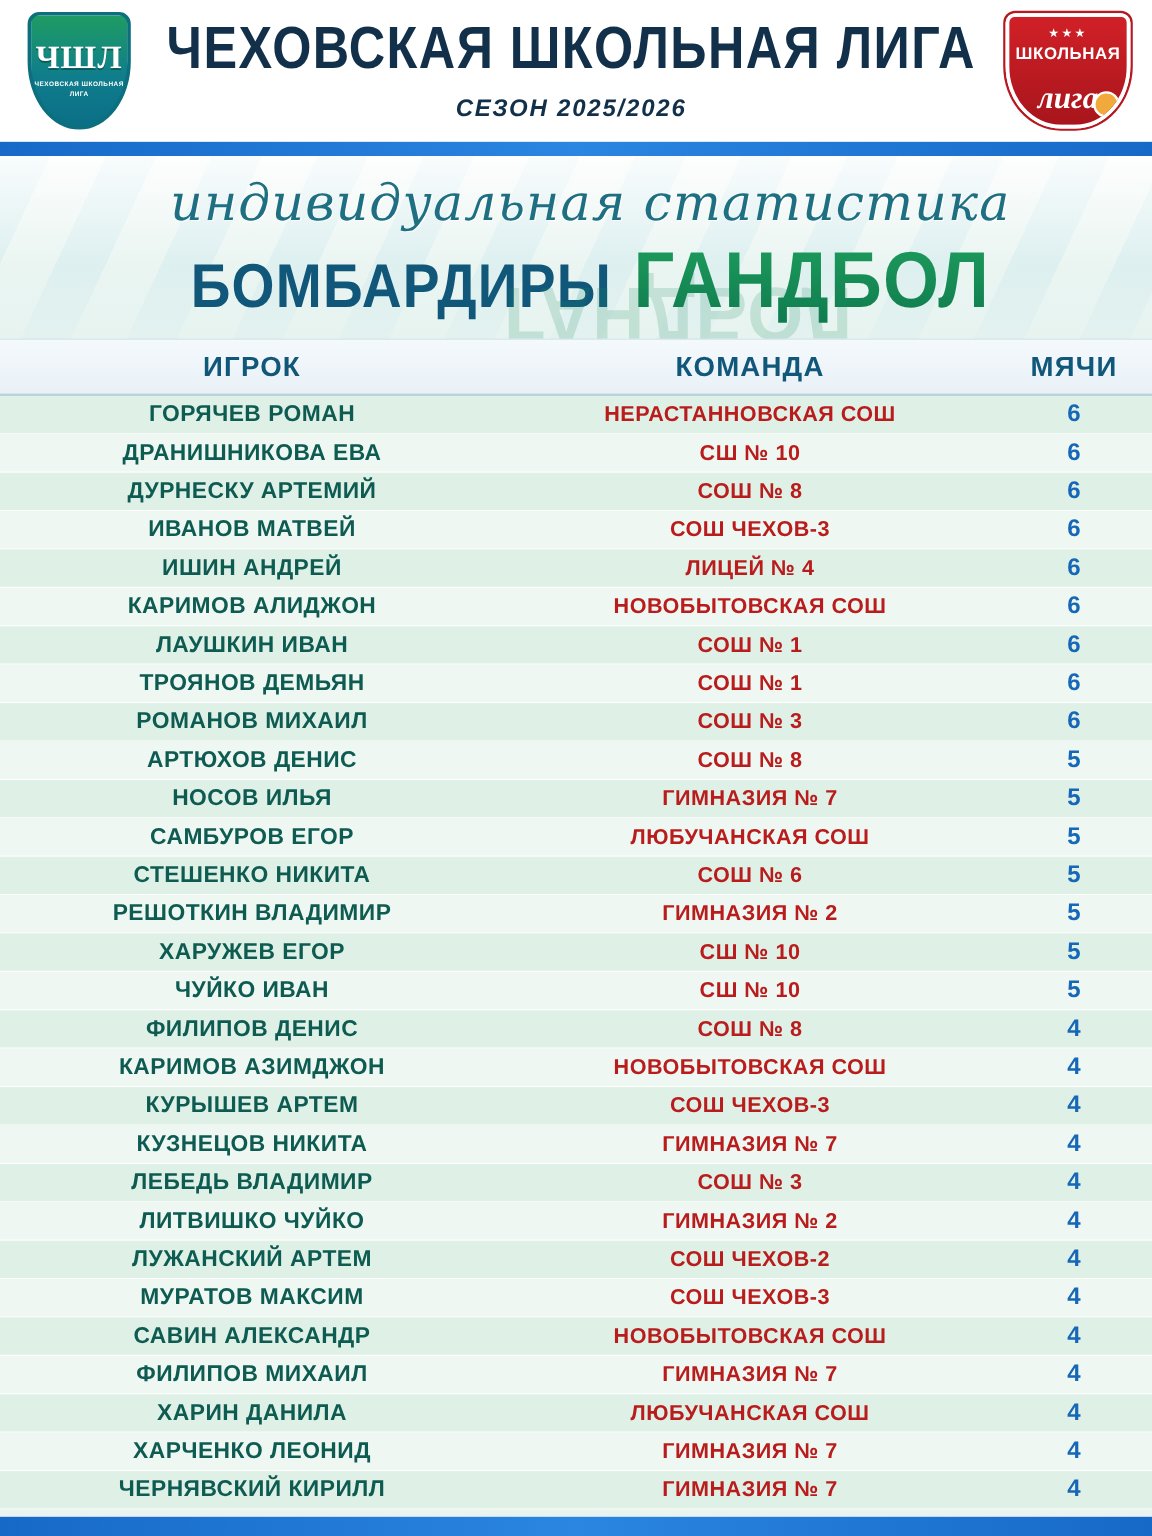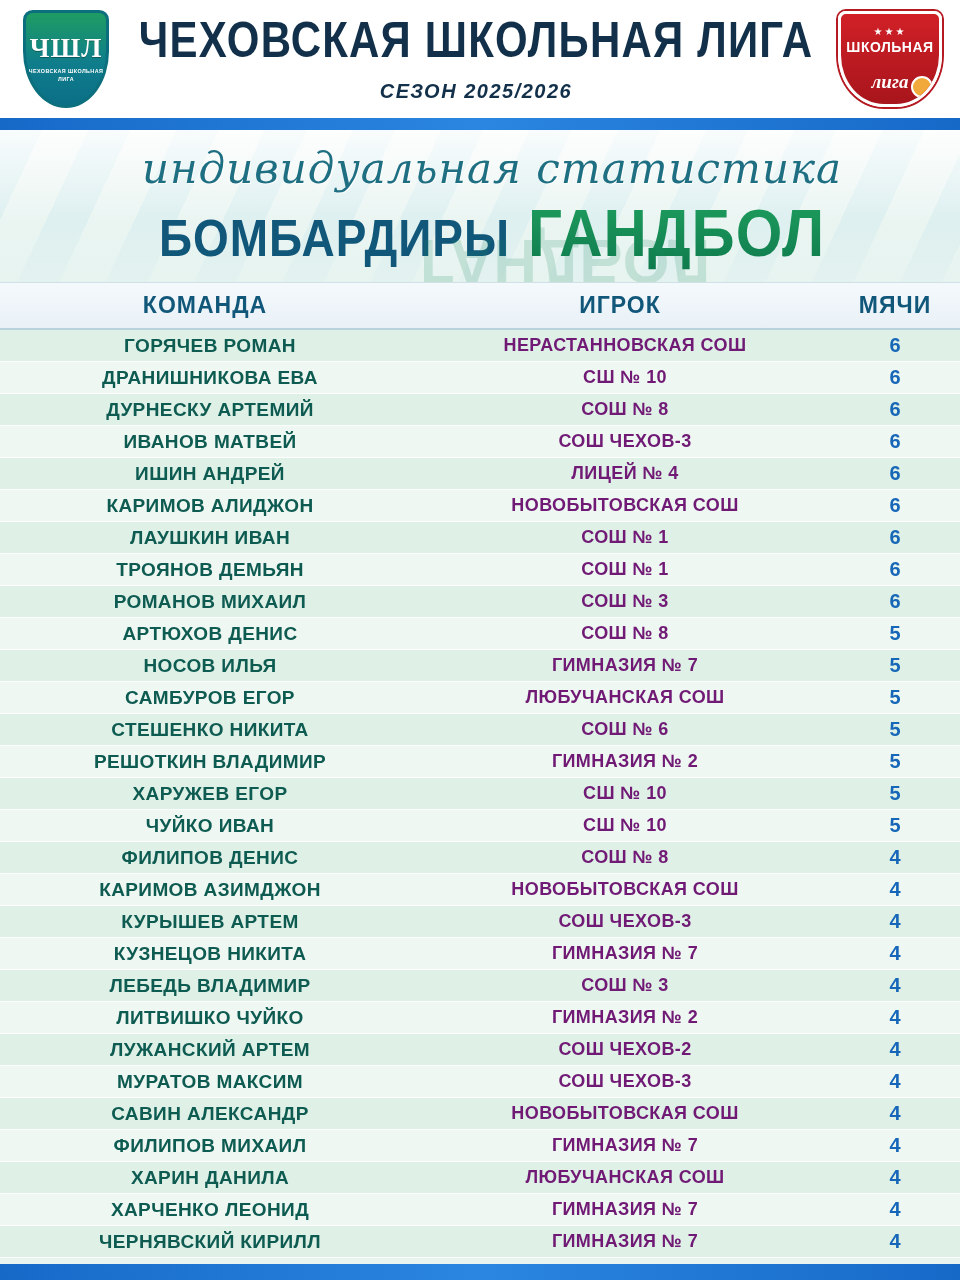--- a/index.html
+++ b/index.html
@@ -92,21 +92,21 @@
     display: flex; flex-direction: column; align-items: center; justify-content: center;
     color: #fff;
     overflow: hidden;
   }
   .stars { font-size: 10px; letter-spacing: 2px; line-height: 1; margin-bottom: 3px; }
   .shield-red .w1 {
     font-size: 14px; font-weight: bold; letter-spacing: .5px; line-height: 1;
   }
   .shield-red .w2 {
     font-family: "Liberation Serif", serif;
-    font-style: italic; font-size: 19px; font-weight: bold; line-height: 1;
+    font-style: italic; font-size: 26px; font-weight: bold; line-height: 1;
     margin-top: 18px;
   }
   .shield-red .ball {
     position: absolute; right: 6px; bottom: 6px;
     width: 22px; height: 22px; border-radius: 50%;
     background: #f0a93a; border: 2px solid #fff;
   }
 
   
   .bluebar {
@@ -192,21 +192,21 @@
   }
   .row:nth-child(odd)  { background: #dff0e6; }
   .row:nth-child(even) { background: #eef7f1; }
   .c-player { flex: 0 0 420px; text-align: center; }
   .c-team   { flex: 1 1 auto;  text-align: center; }
   .c-goals  { flex: 0 0 130px; text-align: center; }
   .row .c-player {
     font-weight: bold; font-size: 19px; color: #0e5b52; letter-spacing: .4px;
   }
   .row .c-team {
-    font-weight: bold; font-size: 18px; color: #701a75; letter-spacing: .4px;
+    font-weight: bold; font-size: 18px; color: #b91c1c; letter-spacing: .4px;
   }
   .row .c-goals {
     font-weight: bold; font-size: 20px; color: #1667b8;
   }
 
   
   .footer {
     position: absolute;
     left: 0; right: 0; bottom: 0;
     height: 16px;
@@ -248,22 +248,22 @@
     <div class="band-script">индивидуальная статистика</div>
     <div class="band-row">
       <div class="band-word1">БОМБАРДИРЫ</div>
       <div class="band-word2">ГАНДБОЛ</div>
     </div>
     <div class="band-reflect">ГАНДБОЛ</div>
   </div>
 
   <div class="table">
     <div class="thead">
+      <div class="c c-player">ИГРОК</div>
       <div class="c c-team">КОМАНДА</div>
-      <div class="c c-player">ИГРОК</div>
       <div class="c c-goals">МЯЧИ</div>
     </div>
     <div id="tbody">
         <div class="row">
           <div class="c-player">ГОРЯЧЕВ РОМАН</div>
           <div class="c-team">НЕРАСТАННОВСКАЯ СОШ</div>
           <div class="c-goals">6</div>
         </div>
         <div class="row">
           <div class="c-player">ДРАНИШНИКОВА ЕВА</div>

